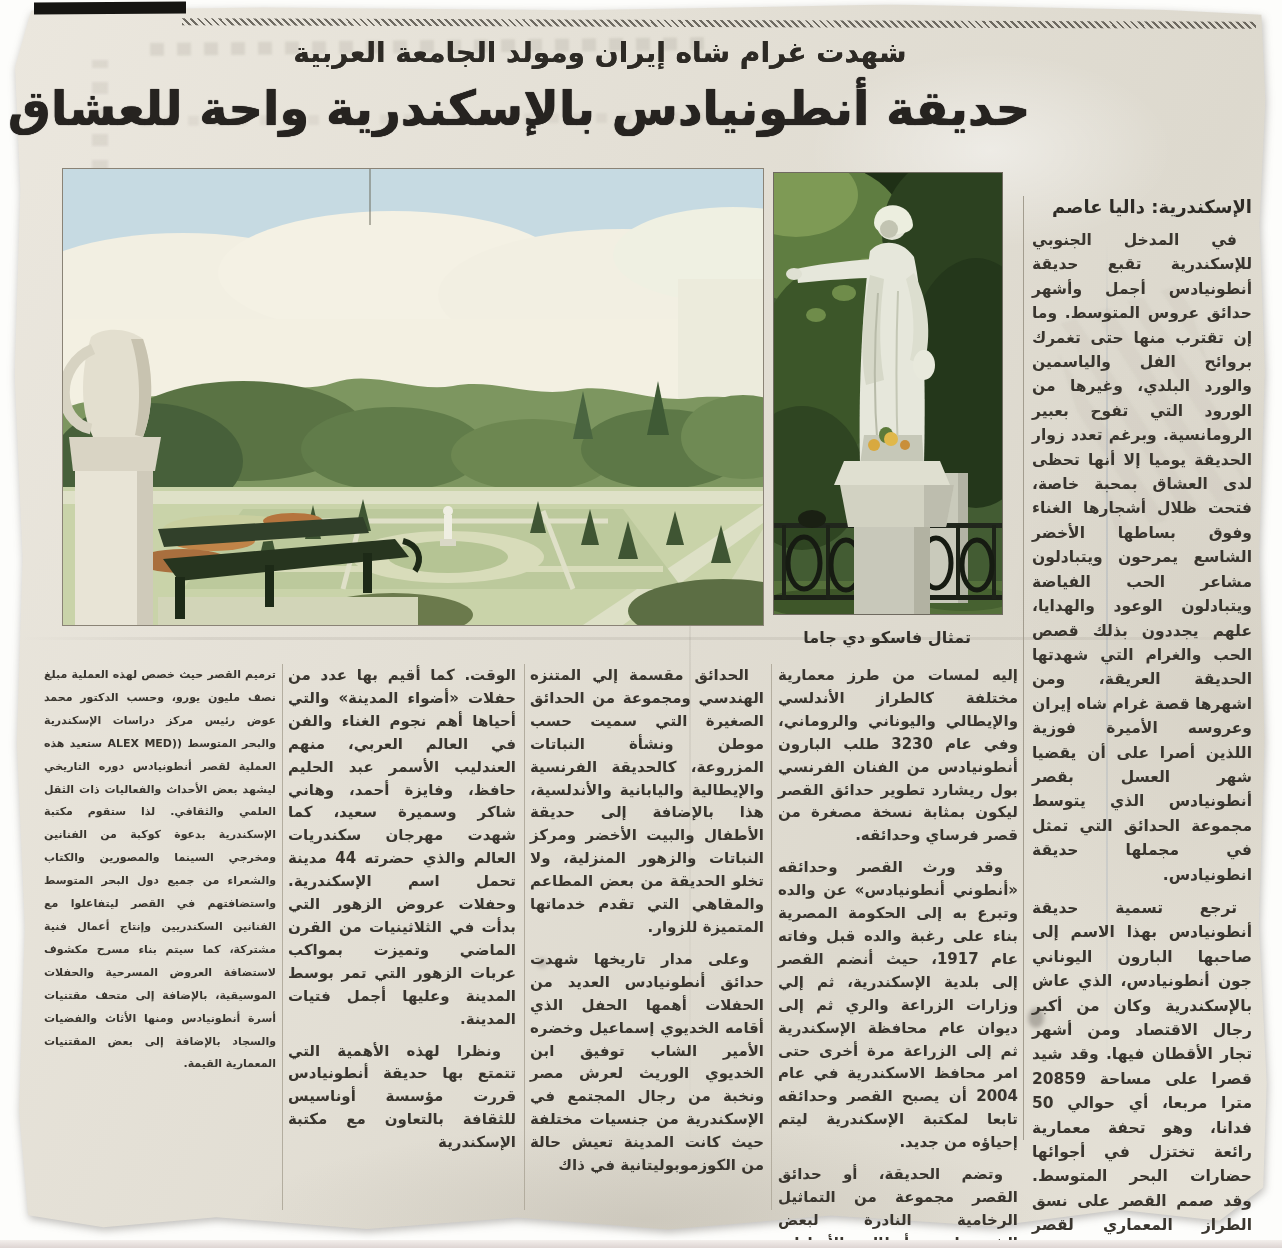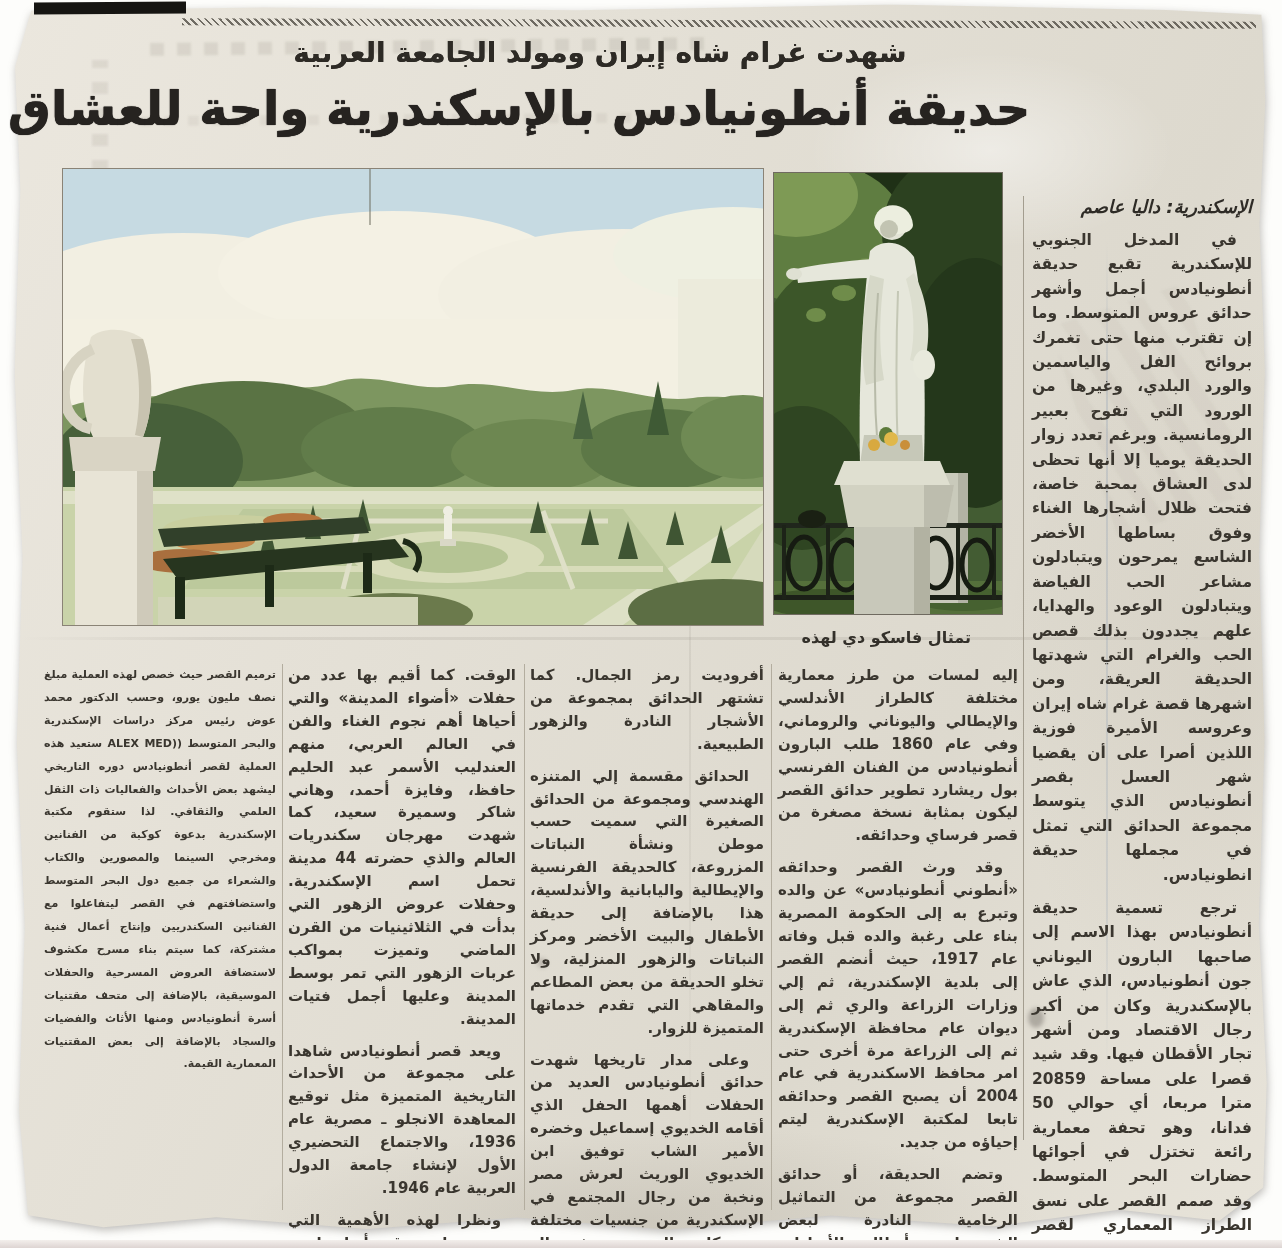--- a/index.html
+++ b/index.html
@@ -40,21 +40,21 @@
      background:linear-gradient(to bottom,transparent,rgba(95,90,80,.10),transparent);}
   .crease-h1{left:20px;top:637px;width:1240px;height:3px;
      background:linear-gradient(90deg,transparent,rgba(110,104,94,.12) 15%,rgba(110,104,94,.12) 85%,transparent);}
   .smudge1{left:1028px;top:1008px;width:16px;height:20px;background:rgba(80,75,68,.35);border-radius:50%;filter:blur(2px);}
   .smudge2{left:537px;top:958px;width:10px;height:10px;background:rgba(90,84,74,.25);border-radius:50%;filter:blur(2px);}
   
   .kicker{left:250px;top:36px;width:700px;text-align:center;font-size:28px;font-weight:bold;
      color:#2d2a25;white-space:nowrap;text-shadow:0 0 .6px #2d2a25;}
   .headline{left:230px;top:80px;width:800px;text-align:center;font-size:48px;font-weight:bold;
      color:#262320;white-space:nowrap;text-shadow:0 0 1px #262320,.5px 0 0 #262320;}
-  .byline{left:1016px;top:196px;width:236px;text-align:right;font-size:18px;font-weight:bold;color:#2e2b26;font-style:italic;}
+  .byline{left:1016px;top:196px;width:236px;text-align:right;font-size:18px;font-weight:bold;color:#2e2b26;}
   
   .photo{overflow:hidden;}
   .photo svg{display:block;width:100%;height:100%;}
   .garden-photo{left:62px;top:168px;width:700px;height:456px;border:1px solid #8a8376;}
   .statue-photo{left:773px;top:172px;width:228px;height:441px;border:1px solid #6f6a60;}
   .caption{font-size:16px;font-weight:bold;color:#33302a;text-align:right;}
   .cap-garden{left:62px;top:623px;width:462px;}
   .cap-statue{left:775px;top:628px;width:196px;}
   
   .col{direction:rtl;text-align:justify;color:#3a362f;font-weight:bold;}
@@ -211,44 +211,42 @@
       <circle cx="100" cy="272" r="6" fill="#d8a93f"></circle>
       <circle cx="117" cy="266" r="7" fill="#e0b84a"></circle>
       <circle cx="131" cy="272" r="5" fill="#c98f3a"></circle>
       <polygon points="70,288 166,288 176,312 60,312" fill="#dfdfd0"></polygon>
       <polygon points="66,312 180,312 172,354 74,354" fill="#d2d2c2"></polygon>
       <polygon points="150,312 180,312 172,354 150,354" fill="#bdbdae"></polygon>
       <rect x="80" y="354" width="76" height="87" fill="#c8c8ba"></rect>
       <rect x="140" y="354" width="16" height="87" fill="#b2b2a2"></rect>
     </svg>
   </div>
-  <div class="abs caption cap-statue rtl">تمثال فاسكو دي لهذه</div>
+  <div class="abs caption cap-statue rtl">تمثال فاسكو دي جاما</div>
 
   <div class="abs vrule vrule-a"></div>
   <div class="abs vrule vrule-b"></div>
   <div class="abs vrule vrule-c"></div>
   <div class="abs vrule vrule-d"></div>
 
   <div class="abs col col-1">
     <p>في المدخل الجنوبي للإسكندرية تقبع حديقة أنطونيادس أجمل وأشهر حدائق عروس المتوسط. وما إن تقترب منها حتى تغمرك بروائح الفل والياسمين والورد البلدي، وغيرها من الورود التي تفوح بعبير الرومانسية. وبرغم تعدد زوار الحديقة يوميا إلا أنها تحظى لدى العشاق بمحبة خاصة، فتحت ظلال أشجارها الغناء وفوق بساطها الأخضر الشاسع يمرحون ويتبادلون مشاعر الحب الفياضة ويتبادلون الوعود والهدايا، علهم يجددون بذلك قصص الحب والغرام التي شهدتها الحديقة العريقة، ومن اشهرها قصة غرام شاه إيران وعروسه الأميرة فوزية اللذين أصرا على أن يقضيا شهر العسل بقصر أنطونيادس الذي يتوسط مجموعة الحدائق التي تمثل في مجملها حديقة انطونيادس.</p>
     <p>ترجع تسمية حديقة أنطونيادس بهذا الاسم إلى صاحبها البارون اليوناني جون أنطونيادس، الذي عاش بالإسكندرية وكان من أكبر رجال الاقتصاد ومن أشهر تجار الأقطان فيها. وقد شيد قصرا على مساحة 20859 مترا مربعا، أي حوالي 50 فدانا، وهو تحفة معمارية رائعة تختزل في أجوائها حضارات البحر المتوسط. وقد صمم القصر على نسق الطراز المعماري لقصر فرساي بباريس وأضيفت</p>
   </div>
   <div class="abs col col-2">
-    <p class="cont">إليه لمسات من طرز معمارية مختلفة كالطراز الأندلسي والإيطالي واليوناني والروماني، وفي عام 1860 طلب البارون أنطونيادس من الفنان الفرنسي بول ريشارد تطوير حدائق القصر ليكون بمثابة نسخة مصغرة من قصر فرساي وحدائقه.</p>
+    <p class="cont">إليه لمسات من طرز معمارية مختلفة كالطراز الأندلسي والإيطالي واليوناني والروماني، وفي عام 3230 طلب البارون أنطونيادس من الفنان الفرنسي بول ريشارد تطوير حدائق القصر ليكون بمثابة نسخة مصغرة من قصر فرساي وحدائقه.</p>
     <p>وقد ورث القصر وحدائقه «أنطوني أنطونيادس» عن والده وتبرع به إلى الحكومة المصرية بناء على رغبة والده قبل وفاته عام 1917، حيث أنضم القصر إلى بلدية الإسكندرية، ثم إلي وزارات الزراعة والري ثم إلى ديوان عام محافظة الإسكندرية ثم إلى الزراعة مرة أخرى حتى امر محافظ الاسكندرية في عام 2004 أن يصبح القصر وحدائقه تابعا لمكتبة الإسكندرية ليتم إحياؤه من جديد.</p>
     <p>وتضم الحديقة، أو حدائق القصر مجموعة من التماثيل الرخامية النادرة لبعض الشخصيات وأبطال الأساطير اليونانية أشهرها تمثال</p>
   </div>
   <div class="abs col col-3">
-    <p class="cont">أفروديت رمز الجمال. كما تشتهر الحدائق بمجموعة من الأشجار النادرة والزهور الطبيعية.</p>
     <p>الحدائق مقسمة إلي المتنزه الهندسي ومجموعة من الحدائق الصغيرة التي سميت حسب موطن ونشأة النباتات المزروعة، كالحديقة الفرنسية والإيطالية واليابانية والأندلسية، هذا بالإضافة إلى حديقة الأطفال والبيت الأخضر ومركز النباتات والزهور المنزلية، ولا تخلو الحديقة من بعض المطاعم والمقاهي التي تقدم خدماتها المتميزة للزوار.</p>
     <p>وعلى مدار تاريخها شهدت حدائق أنطونيادس العديد من الحفلات أهمها الحفل الذي أقامه الخديوي إسماعيل وخضره الأمير الشاب توفيق ابن الخديوي الوريث لعرش مصر ونخبة من رجال المجتمع في الإسكندرية من جنسيات مختلفة حيث كانت المدينة تعيش حالة من الكوزموبوليتانية في ذاك</p>
   </div>
   <div class="abs col col-4">
     <p class="cont">الوقت. كما أقيم بها عدد من حفلات «أضواء المدينة» والتي أحياها أهم نجوم الغناء والفن في العالم العربي، منهم العندليب الأسمر عبد الحليم حافظ، وفايزة أحمد، وهاني شاكر وسميرة سعيد، كما شهدت مهرجان سكندريات العالم والذي حضرته 44 مدينة تحمل اسم الإسكندرية. وحفلات عروض الزهور التي بدأت في الثلاثينيات من القرن الماضي وتميزت بمواكب عربات الزهور التي تمر بوسط المدينة وعليها أجمل فتيات المدينة.</p>
-    <p>ويعد قصر أنطونيادس شاهدا على مجموعة من الأحداث التاريخية المتميزة مثل توقيع المعاهدة الانجلو ـ مصرية عام 1936، والاجتماع التحضيري الأول لإنشاء جامعة الدول العربية عام 1946.</p>
     <p>ونظرا لهذه الأهمية التي تتمتع بها حديقة أنطونيادس قررت مؤسسة أوناسيس للثقافة بالتعاون مع مكتبة الإسكندرية</p>
   </div>
   <div class="abs col col-5">
     <p class="cont">ترميم القصر حيث خصص لهذه العملية مبلغ نصف مليون يورو، وحسب الدكتور محمد عوض رئيس مركز دراسات الإسكندرية والبحر المتوسط ((ALEX MED ستعيد هذه العملية لقصر أنطونيادس دوره التاريخي ليشهد بعض الأحداث والفعاليات ذات الثقل العلمي والثقافي. لذا ستقوم مكتبة الإسكندرية بدعوة كوكبة من الفنانين ومخرجي السينما والمصورين والكتاب والشعراء من جميع دول البحر المتوسط واستضافتهم في القصر ليتفاعلوا مع الفنانين السكندريين وإنتاج أعمال فنية مشتركة، كما سيتم بناء مسرح مكشوف لاستضافة العروض المسرحية والحفلات الموسيقية، بالإضافة إلى متحف مقتنيات أسرة أنطونيادس ومنها الأثاث والفضيات والسجاد بالإضافة إلى بعض المقتنيات المعمارية القيمة.</p>
   </div>
 
   <div class="abs bottom-strip"></div>
 </div>
 
 </body></html>

